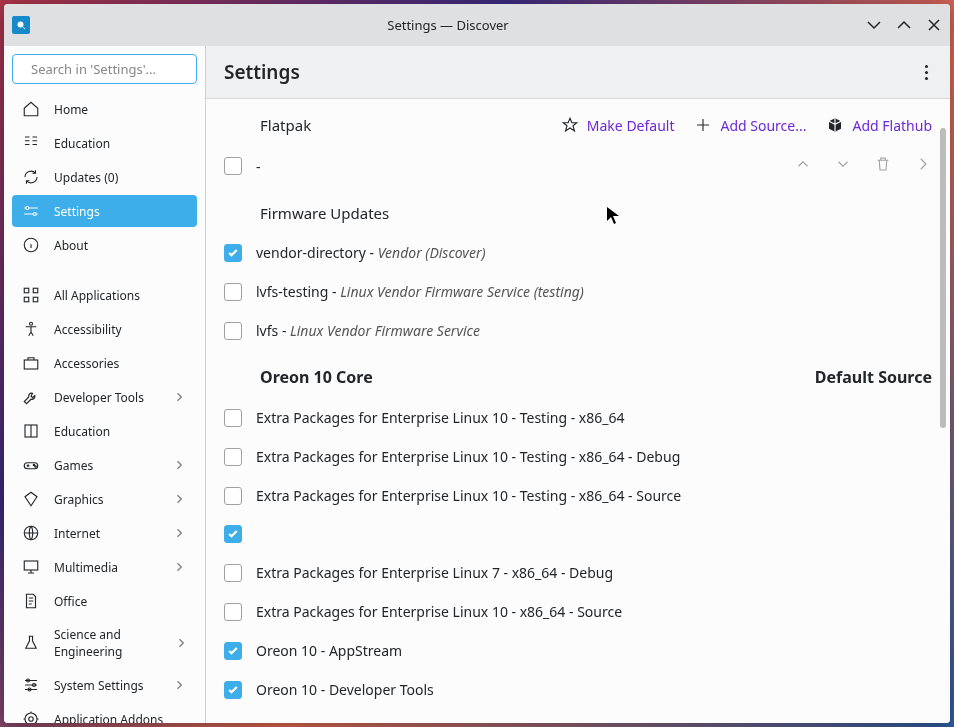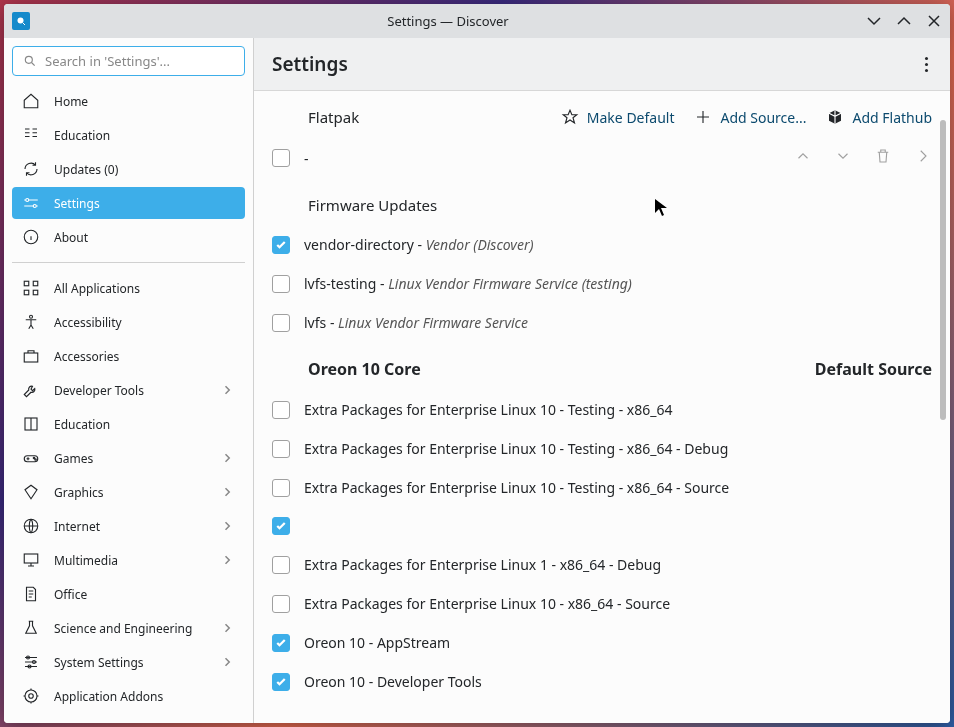--- a/index.html
+++ b/index.html
@@ -1,25 +1,25 @@
 <!DOCTYPE html>
 <html><head>
 <meta charset="utf-8">
 <style>
 * { box-sizing: border-box; margin: 0; padding: 0; font-family: "Noto Sans", "Segoe UI", sans-serif; }
 body { width: 954px; height: 727px; overflow: hidden; background: linear-gradient(135deg,#b0354a 0%,#3a2a7f 30%,#e4694f 60%,#2e5ea7 100%); display:flex; align-items:center; justify-content:center;}
 .window{ width:946px; height:719px; background:#eff0f1; border-radius:4px; box-shadow:0 4px 20px rgba(0,0,0,.4); display:flex; flex-direction:column; overflow:hidden; position:relative;}
-.titlebar{ height:34px; background:#dee0e2; display:flex; align-items:center; padding:0 8px; gap:8px;}
+.titlebar{ height:42px; background:#dee0e2; display:flex; align-items:center; padding:0 8px; gap:8px;}
 .titlebar .icon{width:18px;height:18px;background:#158acb;border-radius:2px;display:flex;align-items:center;justify-content:center;}
 .titlebar .icon svg{width:12px;height:12px;fill:#fff;}
 .titlebar .title{flex:1;text-align:center;font-size:13px;color:#232629;}
 .titlebar .wbtns{display:flex;gap:14px;align-items:center;color:#232629;}
 .titlebar .wbtn{width:16px;height:16px;display:flex;align-items:center;justify-content:center;cursor:pointer;}
 .body{flex:1;display:flex;overflow:hidden;}
-.sidebar{width:250px;background:#fcfcfc;border-right:1px solid #d0d0d0;display:flex;flex-direction:column;padding:8px 0 0 0;overflow-y:auto;}
+.sidebar{width:202px;background:#fcfcfc;border-right:1px solid #d0d0d0;display:flex;flex-direction:column;padding:8px 0 0 0;overflow-y:auto;}
 .search-wrap{padding:0 8px 6px 8px;}
 .search{display:flex;align-items:center;gap:8px;border:1px solid #3daee9;border-radius:4px;padding:5px 10px;background:#fff;}
 .search svg{width:14px;height:14px;fill:#888;}
 .search input{border:none;outline:none;font-size:13px;flex:1;background:transparent;color:#444;}
 .search input::placeholder{color:#888;}
 .nav{display:flex;flex-direction:column;padding:2px 8px;}
 .nav-item{display:flex;align-items:center;gap:14px;padding:7px 10px;border-radius:4px;font-size:12px;color:#232629;cursor:pointer;margin:1px 0;}
 .nav-item .ico{width:18px;height:18px;display:flex;align-items:center;justify-content:center;}
 .nav-item .ico svg{width:18px;height:18px;stroke:#232629;fill:none;stroke-width:1.5;}
 .nav-item.selected{background:#3daee9;color:#fff;}
@@ -29,21 +29,21 @@
 .nav-sep{height:1px;background:#d0d0d0;margin:6px 8px;}
 .content{flex:1;display:flex;flex-direction:column;background:#fcfcfc;overflow:hidden;position:relative;}
 .header{height:53px;background:#eff0f1;border-bottom:1px solid #d7d7d7;display:flex;align-items:center;padding:0 18px;justify-content:space-between;}
 .header h1{font-size:19px;font-weight:600;color:#232629;}
 .menu-dots{display:flex;flex-direction:column;gap:3px;cursor:pointer;padding:4px;}
 .menu-dots span{width:3px;height:3px;background:#232629;border-radius:50%;}
 .scroll{flex:1;overflow-y:auto;padding:0;}
 .section-head{display:flex;align-items:center;justify-content:space-between;padding:16px 18px 10px 18px;}
 .section-head .htxt{font-size:15px;font-weight:400;color:#232629;margin-left:36px;}
 .section-head .hactions{display:flex;gap:20px;align-items:center;}
-.hact{display:flex;align-items:center;gap:8px;font-size:14px;color:#0c4a6e;cursor:pointer;}
+.hact{display:flex;align-items:center;gap:8px;font-size:14px;color:#6d28d9;cursor:pointer;}
 .hact svg{width:18px;height:18px;stroke:#232629;fill:none;stroke-width:1.5;}
 .row{display:flex;align-items:center;gap:14px;padding:10px 18px;font-size:14px;color:#232629;}
 .row .end-icons{margin-left:auto;display:flex;gap:22px;align-items:center;}
 .row .end-icons svg{width:18px;height:18px;stroke:#a0a0a0;fill:none;stroke-width:1.5;}
 .cbx{width:18px;height:18px;border:1.5px solid #a0a0a0;border-radius:3px;background:#fff;flex-shrink:0;display:flex;align-items:center;justify-content:center;cursor:pointer;}
 .cbx.checked{background:#3daee9;border-color:#3daee9;}
 .cbx.checked svg{width:12px;height:12px;stroke:#fff;stroke-width:3;fill:none;}
 .italic{font-style:italic;color:#555;}
 .section-head.big .htxt{font-weight:700;font-size:16px;}
 .badge{font-weight:700;font-size:16px;color:#232629;}
@@ -388,21 +388,21 @@
           </div>
         <div class="row">
             <span class="cbx checked">
               <svg viewBox="0 0 16 16">
                 <path d="M3 8l3 3 7-7"></path>
               </svg>
             </span>
           </div>
         <div class="row">
             <span class="cbx"></span>
-            <span>Extra Packages for Enterprise Linux 1 - x86_64 - Debug</span>
+            <span>Extra Packages for Enterprise Linux 7 - x86_64 - Debug</span>
           </div>
         <div class="row">
             <span class="cbx"></span>
             <span>Extra Packages for Enterprise Linux 10 - x86_64 - Source</span>
           </div>
         <div class="row">
             <span class="cbx checked">
               <svg viewBox="0 0 16 16">
                 <path d="M3 8l3 3 7-7"></path>
               </svg>

